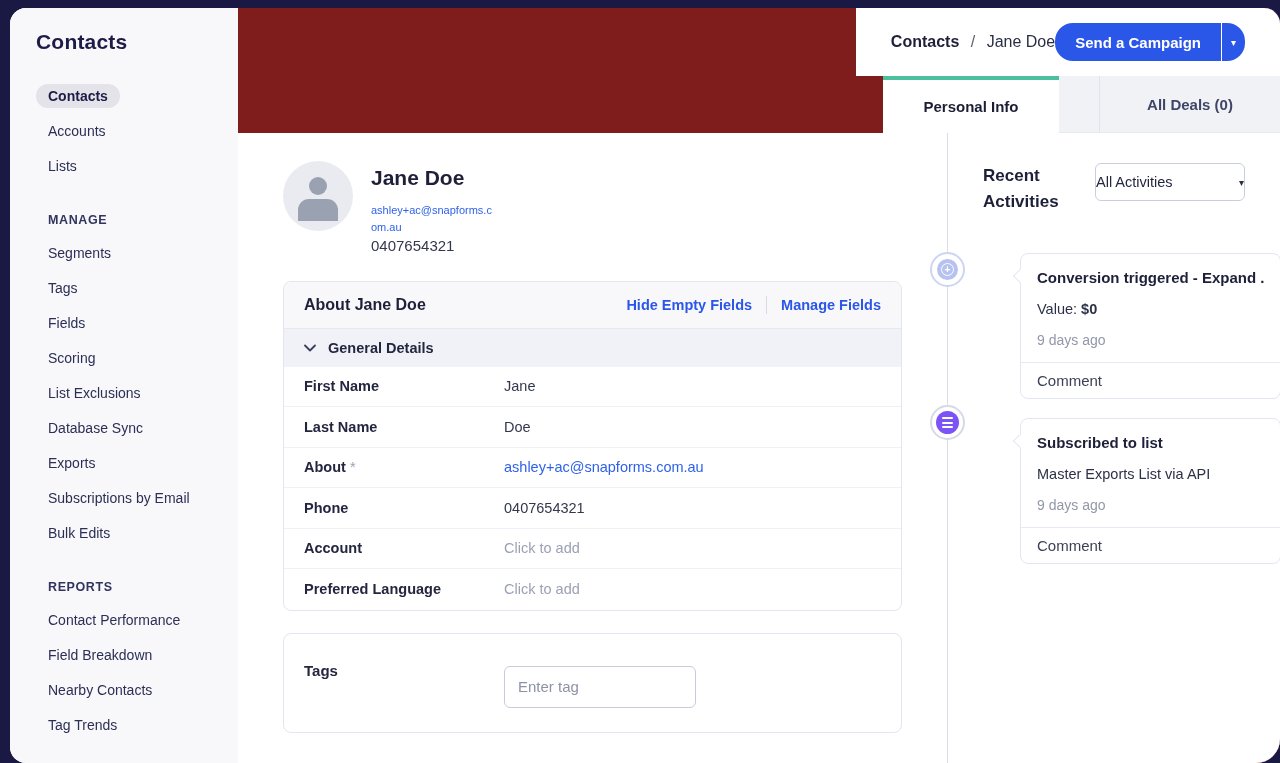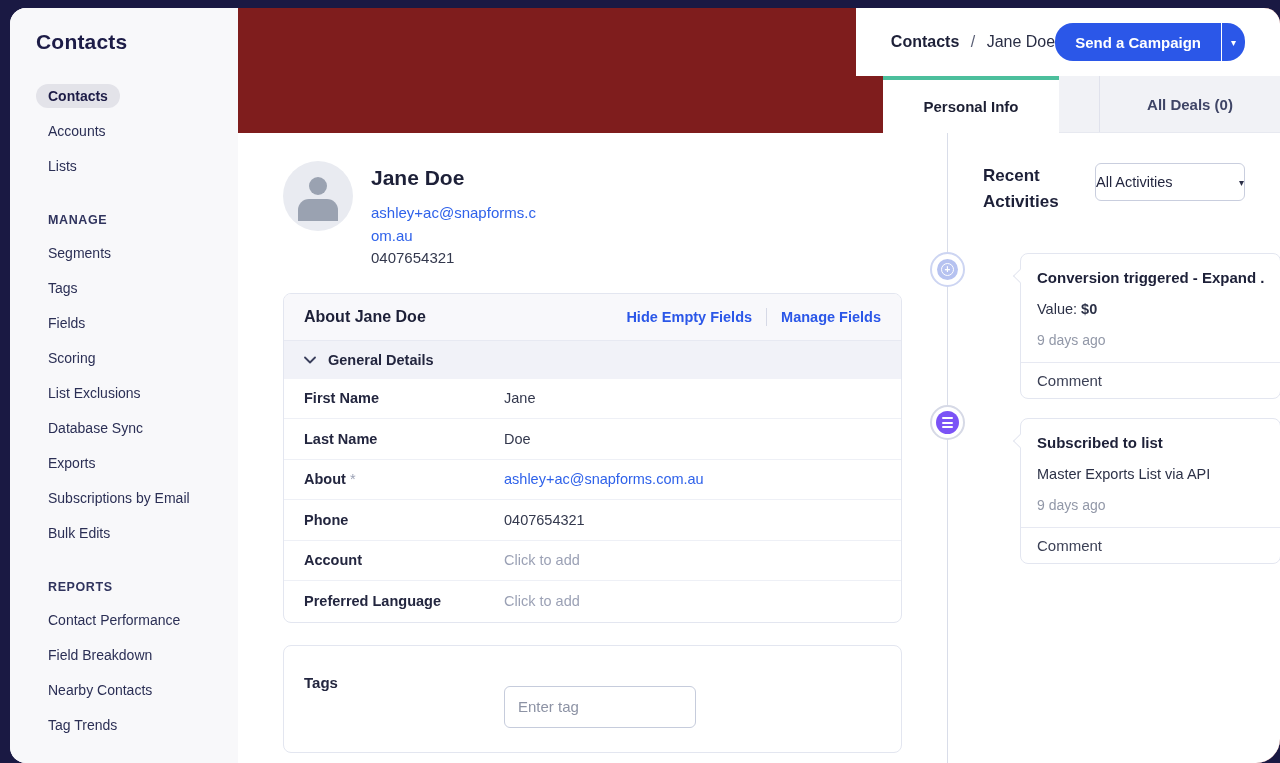--- a/index.html
+++ b/index.html
@@ -66,21 +66,21 @@
   .left-col { width:709px; min-width:709px; padding:28px 0 0 45px; }
   
   .contact-head { display:flex; }
   .avatar {
     width:70px; height:70px; border-radius:50%; background:#e9ebf1; position:relative; overflow:hidden;
   }
   .avatar .head { position:absolute; left:26px; top:16px; width:18px; height:18px; border-radius:50%; background:#9aa2b1; }
   .avatar .torso { position:absolute; left:15px; top:38px; width:40px; height:22px; border-radius:11px 11px 0 0; background:#9aa2b1; }
   .contact-id { margin-left:18px; padding-top:5px; }
   .contact-name { font-size:21px; font-weight:bold; color:#1d2038; }
-  .contact-email { margin-top:12px; font-size:15px; color:#2f62ea; line-height:1.5; cursor:pointer; }
+  .contact-email { margin-top:12px; font-size:11px; color:#2f62ea; line-height:1.5; cursor:pointer; }
   .contact-phone { font-size:15px; color:#33384d; line-height:1.5; }
   
   .card { border:1px solid #e3e6f0; border-radius:8px; background:#fff; }
   .about-card { width:619px; margin-top:23px; overflow:hidden; }
   .about-head {
     display:flex; align-items:center; justify-content:space-between;
     background:#f8f8fb; border-bottom:1px solid #e7e9f2; padding:14px 20px;
   }
   .about-title { font-size:16px; font-weight:bold; color:#1d2038; }
   .about-actions { display:flex; align-items:center; }
@@ -103,21 +103,21 @@
   .field-value.placeholder { color:#9ba1b5; cursor:pointer; }
   
   .tags-card { width:619px; margin-top:22px; padding:20px 20px 24px 20px; display:flex; }
   .tags-label { width:200px; min-width:200px; font-size:15px; font-weight:bold; color:#23263f; padding-top:8px; }
   .tag-chip {
     display:inline-flex; align-items:center; background:#ccd2de; border-radius:4px;
     padding:5px 9px; font-size:13.5px; font-weight:bold; color:#23263f;
   }
   .tag-chip .chip-close { font-weight:bold; color:#7b8093; margin-left:7px; font-size:12px; cursor:pointer; }
   .tag-input {
-    margin-top:20px; display:block; width:192px; height:42px;
+    margin-top:12px; display:block; width:192px; height:42px;
     border:1px solid #c6ccdc; border-radius:6px; padding:0 13px;
     font-size:15px; color:#33384d; font-family:inherit; outline:none;
   }
   .tag-input::placeholder { color:#8d93a5; }
   
   .right-col { flex:1; border-left:1.5px solid #d9dde9; position:relative; padding:30px 0 0 35px; }
   .act-head { display:flex; justify-content:space-between; align-items:flex-start; padding-right:36px; }
   .act-title { font-size:17px; font-weight:bold; color:#1d2038; width:90px; line-height:1.55; }
   .act-filter {
     width:150px; height:38px; border:1px solid #c9cede; border-radius:6px; background:#fff;

